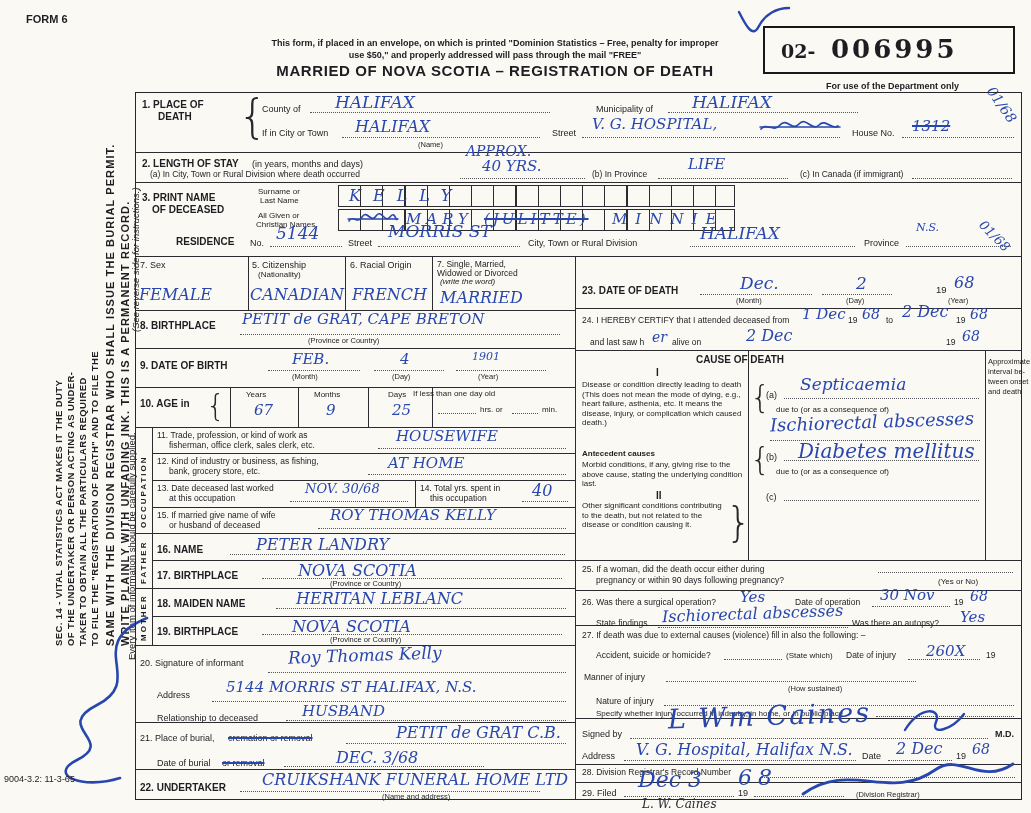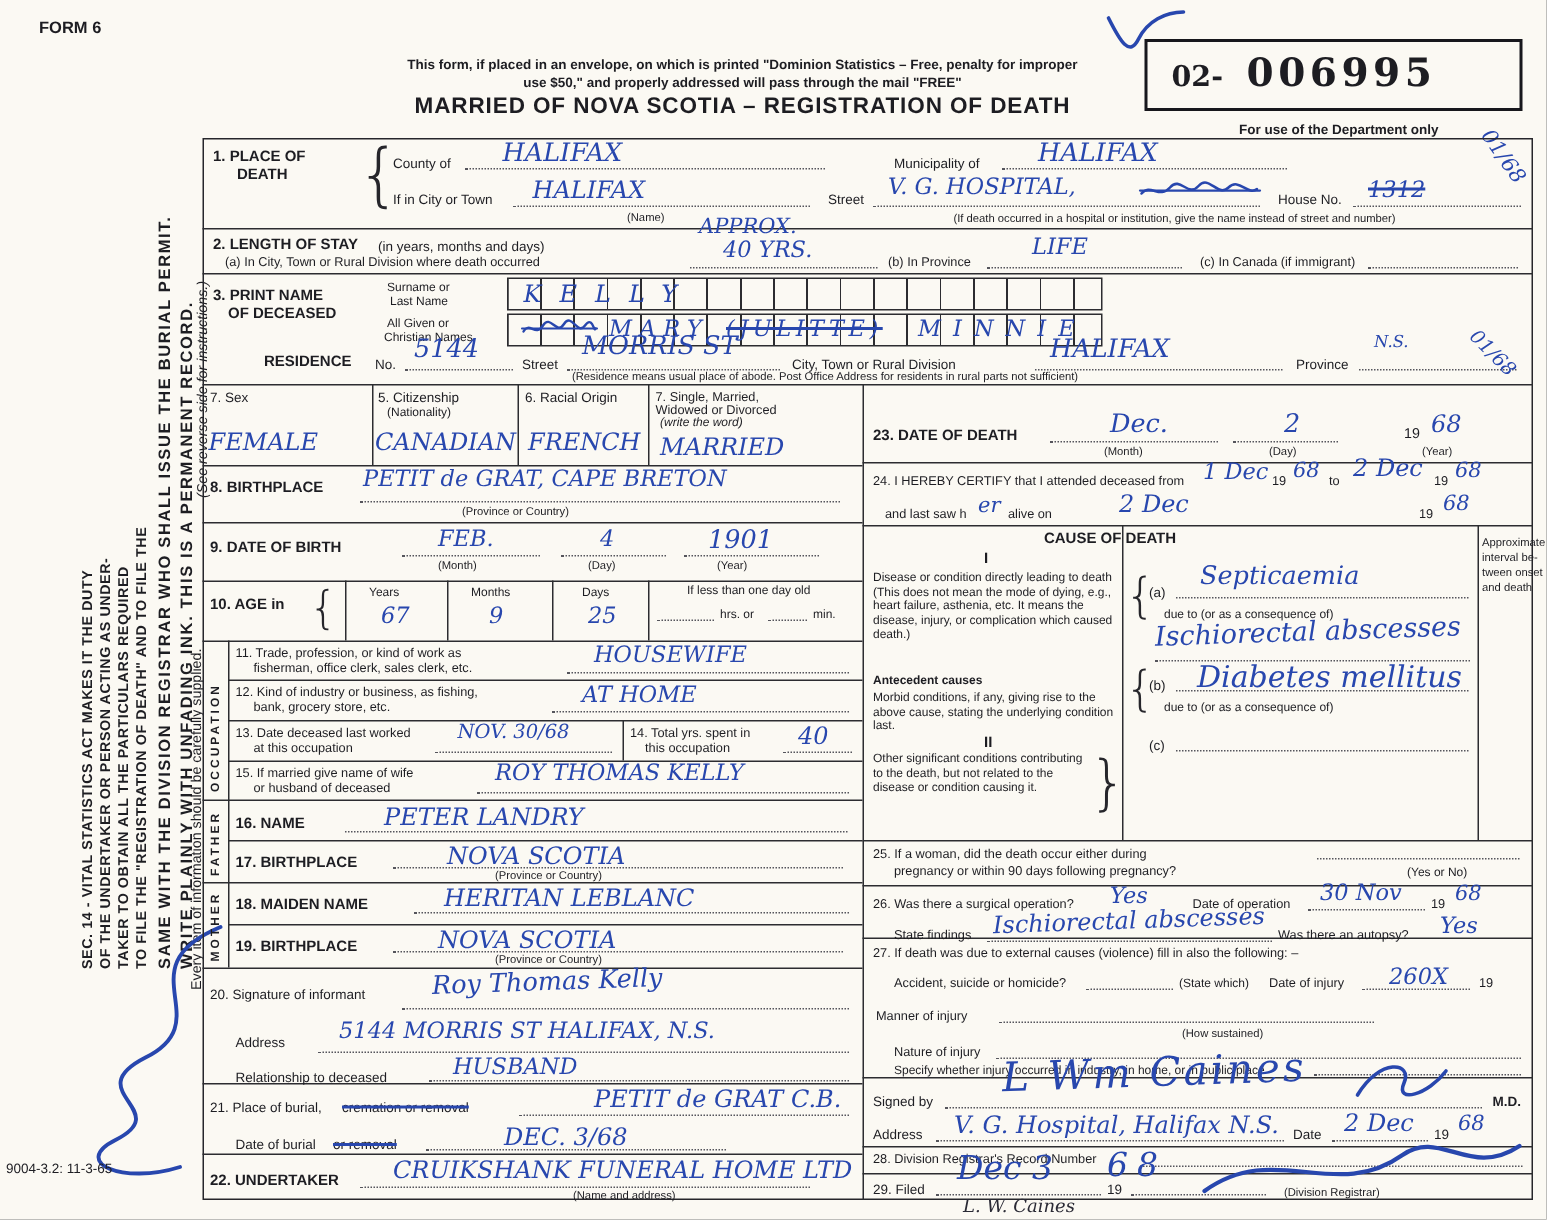--- a/index.html
+++ b/index.html
@@ -109,21 +109,20 @@
   <div class="a f9" style="left:552px;top:128px">Street</div>
   <div class="dot" style="left:582px;top:137px;width:258px"></div>
   <div class="hw" style="left:592px;top:116px;font-size:15px">V. G. HOSPITAL,</div>
   <svg style="left:758px;top:119px" width="84" height="16">
       <path d="M3 10 C9 3,15 14,22 6 S34 13,41 5 S54 13,61 6 S74 12,80 7" stroke-width="1.7"></path>
       <line x1="2" y1="8" x2="82" y2="8" stroke-width="1.5"></line>
     </svg>
   <div class="a f9" style="left:852px;top:128px">House No.</div>
   <div class="dot" style="left:902px;top:137px;width:112px"></div>
   <div class="hw strike" style="left:912px;top:118px;font-size:15px">1312</div>
-  <div class="a f7 c" style="left:552px;top:142px;width:462px">(If death occurred in a hospital or institution, give the name instead of street and number)</div>
 
   <div class="a b f10" style="left:142px;top:158px">2. LENGTH OF STAY</div>
   <div class="a f9" style="left:252px;top:159px">(in years, months and days)</div>
   <div class="hw" style="left:466px;top:144px;font-size:14px">APPROX.</div>
   <div class="a f85" style="left:150px;top:170px">(a) In City, Town or Rural Division where death occurred</div>
   <div class="dot" style="left:460px;top:178px;width:125px"></div>
   <div class="hw" style="left:482px;top:158px;font-size:15px">40 YRS.</div>
   <div class="a f85" style="left:592px;top:170px">(b) In Province</div>
   <div class="dot" style="left:658px;top:178px;width:130px"></div>
   <div class="hw" style="left:688px;top:156px;font-size:15px">LIFE</div>
@@ -153,21 +152,20 @@
   <div class="a f9" style="left:348px;top:238px">Street</div>
   <div class="dot" style="left:378px;top:246px;width:142px"></div>
   <div class="hw" style="left:388px;top:222px;font-size:17px">MORRIS ST</div>
   <div class="a f9" style="left:528px;top:238px">City, Town or Rural Division</div>
   <div class="dot" style="left:690px;top:246px;width:165px"></div>
   <div class="hw" style="left:700px;top:224px;font-size:17px">HALIFAX</div>
   <div class="a f9" style="left:864px;top:238px">Province</div>
   <div class="dot" style="left:906px;top:246px;width:105px"></div>
   <div class="hw" style="left:916px;top:222px;font-size:11px">N.S.</div>
   <div class="hw" style="left:986px;top:218px;font-size:13px;transform:rotate(45deg);transform-origin:0 0">01/68</div>
-  <div class="a f7 c" style="left:250px;top:247px;width:600px">(Residence means usual place of abode. Post Office Address for residents in rural parts not sufficient)</div>
 
   <div class="a f9" style="left:140px;top:260px">7. Sex</div>
   <div class="hw" style="left:139px;top:286px;font-size:16px">FEMALE</div>
   <div class="a f9" style="left:252px;top:260px">5. Citizenship</div>
   <div class="a f8" style="left:258px;top:271px">(Nationality)</div>
   <div class="hw" style="left:250px;top:286px;font-size:16px">CANADIAN</div>
   <div class="a f9" style="left:350px;top:260px">6. Racial Origin</div>
   <div class="hw" style="left:352px;top:286px;font-size:16px">FRENCH</div>
   <div class="a f85" style="left:437px;top:260px">7. Single, Married,</div>
   <div class="a f85" style="left:437px;top:269px">Widowed or Divorced</div>
@@ -179,31 +177,31 @@
   <div class="hw" style="left:242px;top:311px;font-size:15px">PETIT de GRAT, CAPE BRETON</div>
   <div class="a f7" style="left:308px;top:337px">(Province or Country)</div>
   <div class="a b f10" style="left:140px;top:360px">9. DATE OF BIRTH</div>
   <div class="dot" style="left:268px;top:370px;width:92px"></div>
   <div class="hw" style="left:292px;top:351px;font-size:15px">FEB.</div>
   <div class="a f7" style="left:292px;top:373px">(Month)</div>
   <div class="dot" style="left:374px;top:370px;width:70px"></div>
   <div class="hw" style="left:400px;top:351px;font-size:15px">4</div>
   <div class="a f7" style="left:392px;top:373px">(Day)</div>
   <div class="dot" style="left:456px;top:370px;width:90px"></div>
-  <div class="hw" style="left:472px;top:351px;font-size:17px">1901</div>
+  <div class="hw" style="left:472px;top:351px;font-size:11px">1901</div>
   <div class="a f7" style="left:478px;top:373px">(Year)</div>
   <div class="a b f10" style="left:140px;top:398px">10. AGE in</div>
   <div class="a glyph" style="left:206px;top:389px;font-size:30px">{</div>
   <div class="a f8" style="left:246px;top:391px">Years</div>
   <div class="hw" style="left:254px;top:402px;font-size:15px">67</div>
   <div class="a f8" style="left:314px;top:391px">Months</div>
   <div class="hw" style="left:326px;top:402px;font-size:15px">9</div>
   <div class="a f8" style="left:388px;top:391px">Days</div>
   <div class="hw" style="left:392px;top:402px;font-size:15px">25</div>
-  <div class="a f8" style="left:458px;top:390px">If less than one day old</div>
+  <div class="a f8" style="left:413px;top:390px">If less than one day old</div>
   <div class="dot" style="left:438px;top:413px;width:38px"></div>
   <div class="a f8" style="left:480px;top:406px">hrs. or</div>
   <div class="dot" style="left:512px;top:413px;width:26px"></div>
   <div class="a f8" style="left:542px;top:406px">min.</div>
 
   <div class="vt b f8" style="left:140px;top:528px;letter-spacing:2px">OCCUPATION</div>
   <div class="a f85" style="left:157px;top:431px">11. Trade, profession, or kind of work as</div>
   <div class="a f85" style="left:169px;top:441px">fisherman, office clerk, sales clerk, etc.</div>
   <div class="dot" style="left:378px;top:448px;width:188px"></div>
   <div class="hw" style="left:396px;top:428px;font-size:15px">HOUSEWIFE</div>

